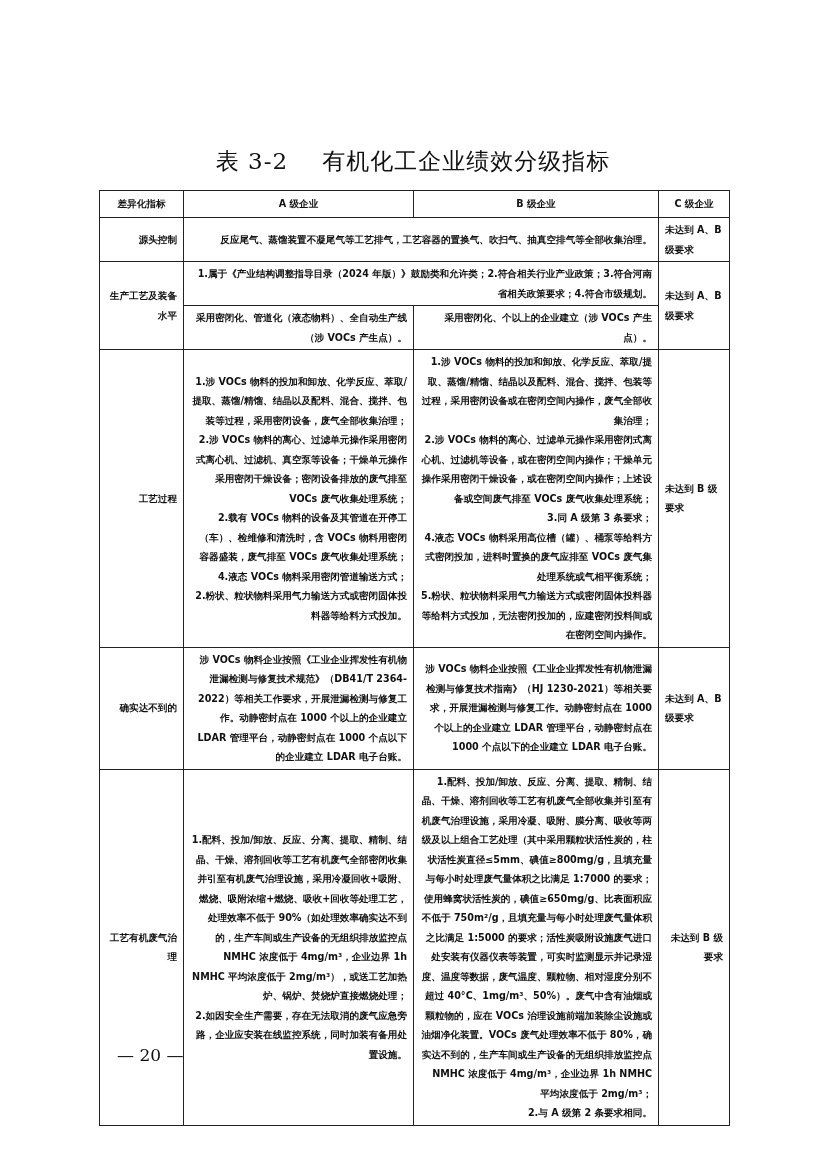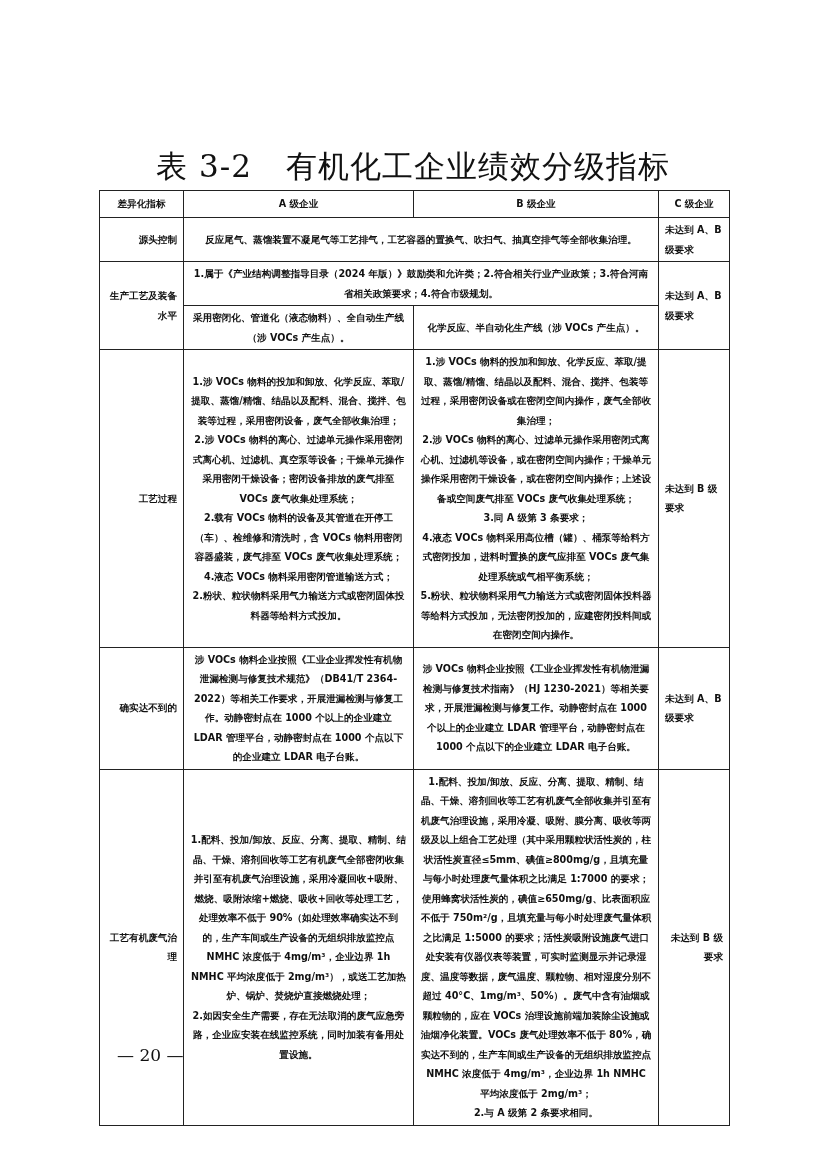--- a/index.html
+++ b/index.html
@@ -1,25 +1,25 @@
 <!DOCTYPE html>
 <html><head>
 <meta charset="utf-8">
 <style>
   html, body { margin: 0; padding: 0; background: #ffffff; }
   body { width: 826px; height: 1169px; position: relative; overflow: hidden;
          font-family: "DejaVu Serif", "Liberation Serif", serif; color: #111; }
   .title { position: absolute; top: 146px; left: 0; width: 826px; text-align: center;
-           font-family: "DejaVu Serif", "Liberation Serif", serif; font-size: 31px; letter-spacing: 1px; }
+           font-family: "DejaVu Serif", "Liberation Serif", serif; font-size: 23px; letter-spacing: 1px; }
   .title .num { margin-right: 34px; }
   table.grade { position: absolute; left: 99px; top: 190px; width: 630px;
                 border-collapse: collapse; table-layout: fixed; }
   table.grade td, table.grade th { border: 1px solid #222; padding: 2px 6px;
            font-family: "DejaVu Sans", "Liberation Sans", sans-serif; font-weight: bold;
-           font-size: 9.6px; line-height: 19.5px; vertical-align: middle; text-align: center; }
+           font-size: 9.6px; line-height: 19.5px; vertical-align: middle; text-align: right; }
   table.grade th { text-align: center; font-size: 9.6px; height: 22px; }
   table.grade td.ind { text-align: right; }
   table.grade td.lvc { text-align: left; margin-top: 28px; }
   .toprule { border-top: 1.6px solid #222 !important; }
   .line { display: block; }
   .footer { position: absolute; left: 117px; top: 1045px;
             font-family: "DejaVu Serif", "Liberation Serif", serif; font-size: 17px; }
 </style>
 </head>
 <body>
@@ -49,21 +49,21 @@
     <td class="lvc">未达到 A、B 级要求</td>
   </tr>
 
   <tr style="height:37px">
     <td class="ind" rowspan="2">生产工艺及装备水平</td>
     <td colspan="2">1.属于《产业结构调整指导目录（2024 年版）》鼓励类和允许类；2.符合相关行业产业政策；3.符合河南省相关政策要求；4.符合市级规划。</td>
     <td class="lvc" rowspan="2">未达到 A、B 级要求</td>
   </tr>
   <tr style="height:37px">
     <td>采用密闭化、管道化（液态物料）、全自动生产线（涉 VOCs 产生点）。</td>
-    <td>化学反应、半自动化生产线（涉 VOCs 产生点）。</td>
+    <td>采用密闭化、个以上的企业建立（涉 VOCs 产生点）。</td>
   </tr>
 
   <tr style="height:280px">
     <td class="ind">工艺过程</td>
     <td>
       <span class="line">1.涉 VOCs 物料的投加和卸放、化学反应、萃取/提取、蒸馏/精馏、结晶以及配料、混合、搅拌、包装等过程，采用密闭设备，废气全部收集治理；</span>
       <span class="line">2.涉 VOCs 物料的离心、过滤单元操作采用密闭式离心机、过滤机、真空泵等设备；干燥单元操作采用密闭干燥设备；密闭设备排放的废气排至 VOCs 废气收集处理系统；</span>
       <span class="line">2.载有 VOCs 物料的设备及其管道在开停工（车）、检维修和清洗时，含 VOCs 物料用密闭容器盛装，废气排至 VOCs 废气收集处理系统；</span>
       <span class="line">4.液态 VOCs 物料采用密闭管道输送方式；</span>
       <span class="line">2.粉状、粒状物料采用气力输送方式或密闭固体投料器等给料方式投加。</span>

